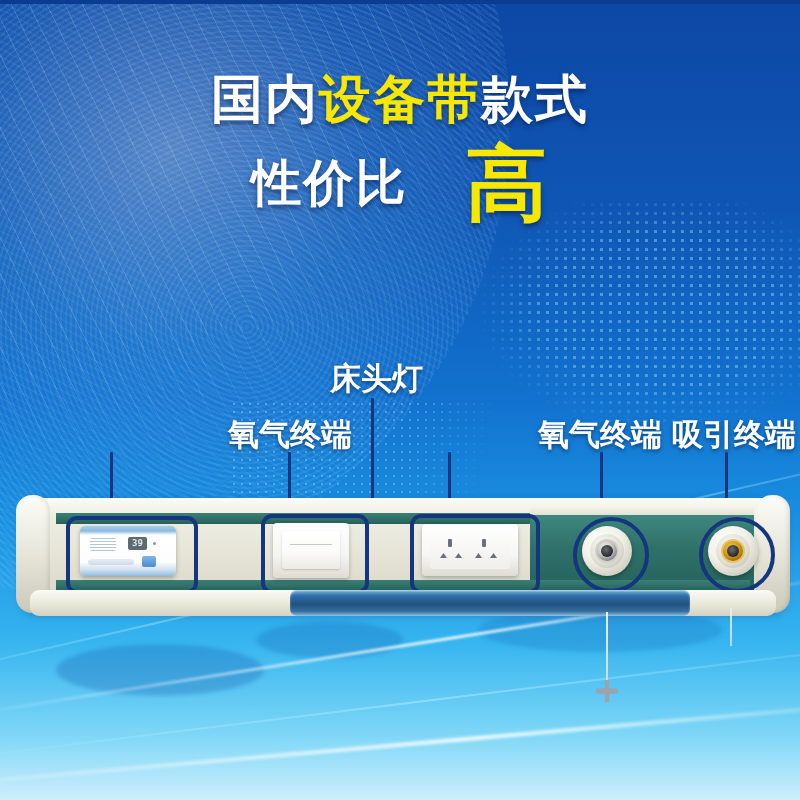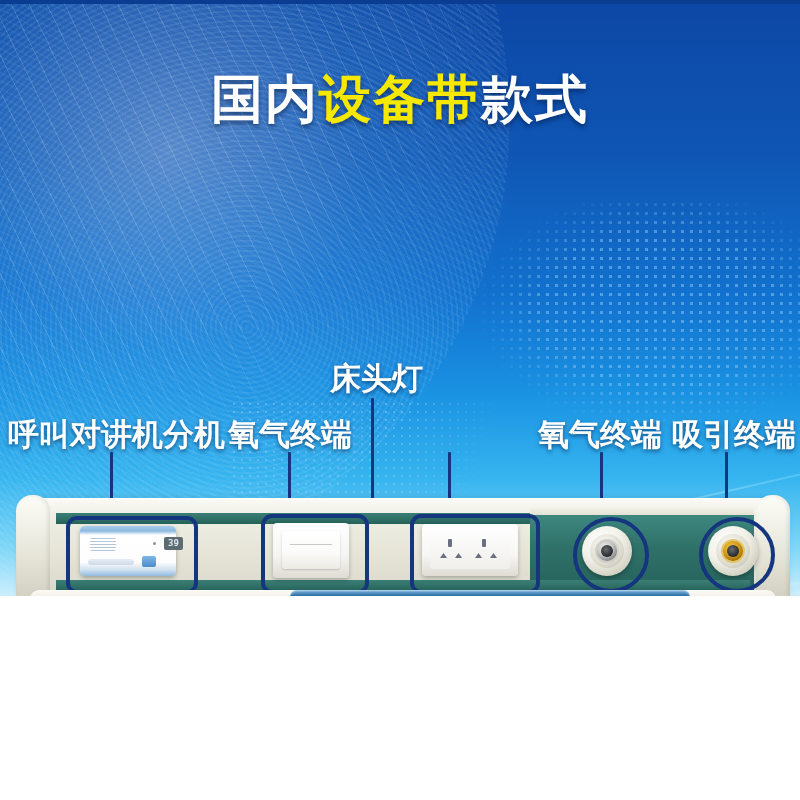--- a/index.html
+++ b/index.html
@@ -1,20 +1,20 @@
 <!DOCTYPE html>
 <html><head>
 <meta charset="utf-8">
 <style>
   html,body{margin:0;padding:0;}
   body{
     width:800px;height:800px;overflow:hidden;
     font-family:"Liberation Sans","DejaVu Sans",sans-serif;
   }
-  .stage{position:relative;width:800px;height:596px;overflow:hidden;background:#14532d;}
+  .stage{position:relative;width:800px;height:800px;overflow:hidden;background:#14532d;}
 
   
   .bg-base{position:absolute;inset:0;
     background:linear-gradient(180deg,#0d47a5 0%,#0f56b4 26%,#1272cf 50%,#1a92e2 66%,#35b4ef 80%,#7fd7f7 92%,#cdeefc 100%);}
   .bg-topdark{position:absolute;left:0;top:0;width:800px;height:4px;background:#0a3d92;}
   
   .earth{position:absolute;left:-430px;top:-350px;width:940px;height:940px;border-radius:50%;
     background:radial-gradient(circle at 72% 72%,rgba(255,255,255,0) 58%,rgba(160,225,255,.55) 69%,rgba(255,255,255,.92) 73%,rgba(120,200,255,.35) 77%,rgba(30,110,200,0) 86%);
     filter:blur(1px);}
   .earth-tex{position:absolute;left:-430px;top:-350px;width:940px;height:940px;border-radius:50%;
@@ -103,21 +103,21 @@
   .intercom{position:absolute;left:58px;top:28px;width:96px;height:50px;border-radius:5px;
     background:linear-gradient(180deg,#a9cdea 0%,#8bb9e0 10%,#ffffff 18%,#fdfdfd 72%,#cfe0ef 88%,#8fbce0 100%);
     box-shadow:0 2px 4px rgba(0,0,0,.28);}
   .ic-grille{position:absolute;left:10px;top:12px;width:26px;height:13px;
     background:repeating-linear-gradient(0deg,rgba(120,150,180,.55) 0 1px,rgba(0,0,0,0) 1px 3px);
     border-radius:2px;}
   .ic-slot{position:absolute;left:8px;top:33px;width:46px;height:6px;border-radius:3px;
     background:linear-gradient(180deg,#e7eef5,#cfdae6);}
   .ic-display{position:absolute;left:48px;top:11px;width:19px;height:13px;border-radius:2px;
     background:#5c6a72;display:flex;align-items:center;justify-content:center;
-    color:#dfe9ef;font-size:9px;font-weight:bold;font-family:"DejaVu Sans Mono",monospace;line-height:1;margin-left:36px;}
+    color:#dfe9ef;font-size:9px;font-weight:bold;font-family:"DejaVu Sans Mono",monospace;line-height:1;}
   .ic-led{position:absolute;left:73px;top:16px;width:3px;height:3px;border-radius:50%;background:#8a969e;}
   .ic-btn{position:absolute;left:62px;top:30px;width:14px;height:11px;border-radius:2px;
     background:linear-gradient(180deg,#7fb6e6,#4b8ccb);}
   .switch{position:absolute;left:251px;top:25px;width:76px;height:55px;border-radius:4px;
     background:linear-gradient(180deg,#ffffff,#f4f4f2 60%,#dedcd4);box-shadow:0 2px 4px rgba(0,0,0,.25);}
   .switch-rocker{position:absolute;left:9px;top:8px;width:58px;height:38px;border-radius:3px;
     background:linear-gradient(180deg,#ffffff 0%,#fbfbfa 55%,#eceae3 100%);
     box-shadow:0 1px 2px rgba(0,0,0,.18),inset 0 1px 0 #fff;}
   .switch-line{position:absolute;left:17px;top:21px;width:42px;height:1px;background:rgba(150,150,140,.5);}
   .socket{position:absolute;left:400px;top:26px;width:96px;height:52px;border-radius:4px;
@@ -171,25 +171,27 @@
   <div class="beam"></div>
   <div class="beam b2"></div>
   <div class="swoosh"></div>
   <div class="swoosh2"></div>
   <div class="bg-topdark"></div>
 
   <div class="headline">
     <div class="hl-row1">
       <span class="w">国内</span><span class="y">设备带</span><span class="w">款式</span>
     </div>
+    <div class="hl-row2">
+      <span class="w">性价比</span><span class="big">高</span>
+    </div>
   </div>
 
   <div class="labels">
 
-    <div class="lbl" style="left:8px;top:414px;">呼叫对讲机分机</div>
     <div class="cline" style="left:110px;top:452px;height:60px;"></div>
 
     <div class="lbl" style="left:228px;top:414px;">氧气终端</div>
     <div class="cline" style="left:288px;top:452px;height:62px;"></div>
 
     <div class="lbl" style="left:330px;top:358px;">床头灯</div>
     <div class="cline" style="left:371px;top:398px;height:200px;"></div>
 
     <div class="cline" style="left:448px;top:452px;height:62px;"></div>
 

